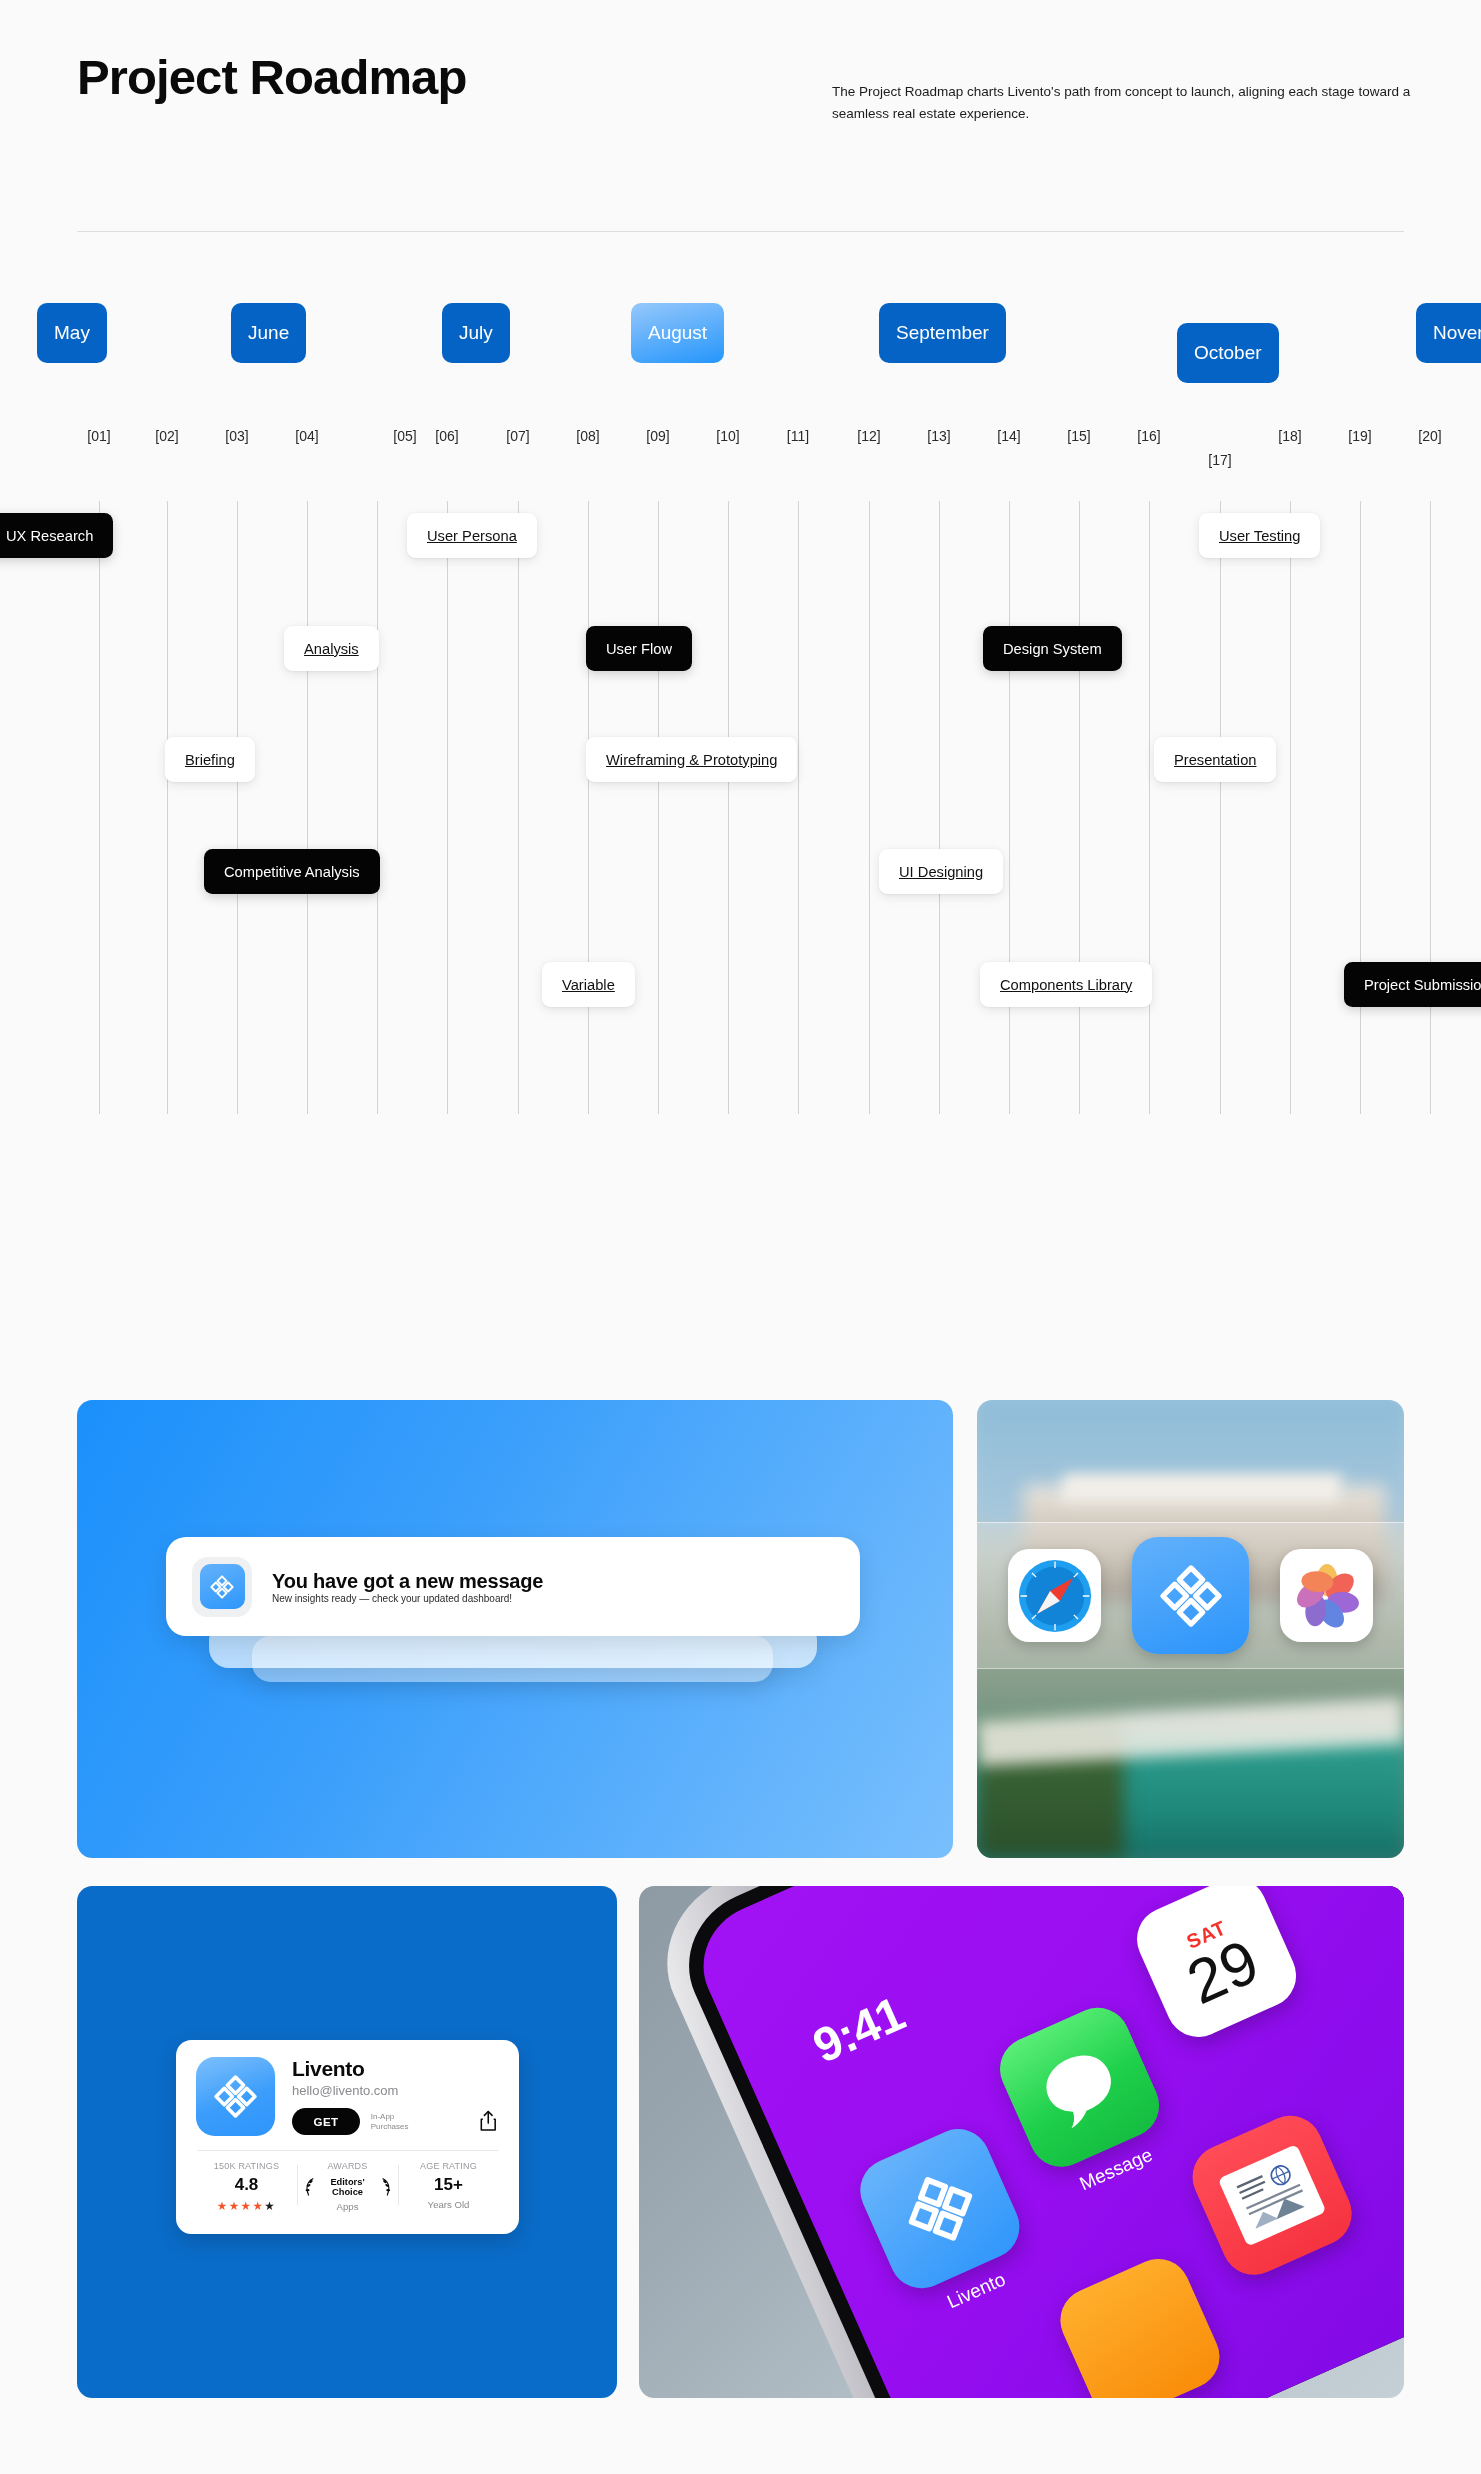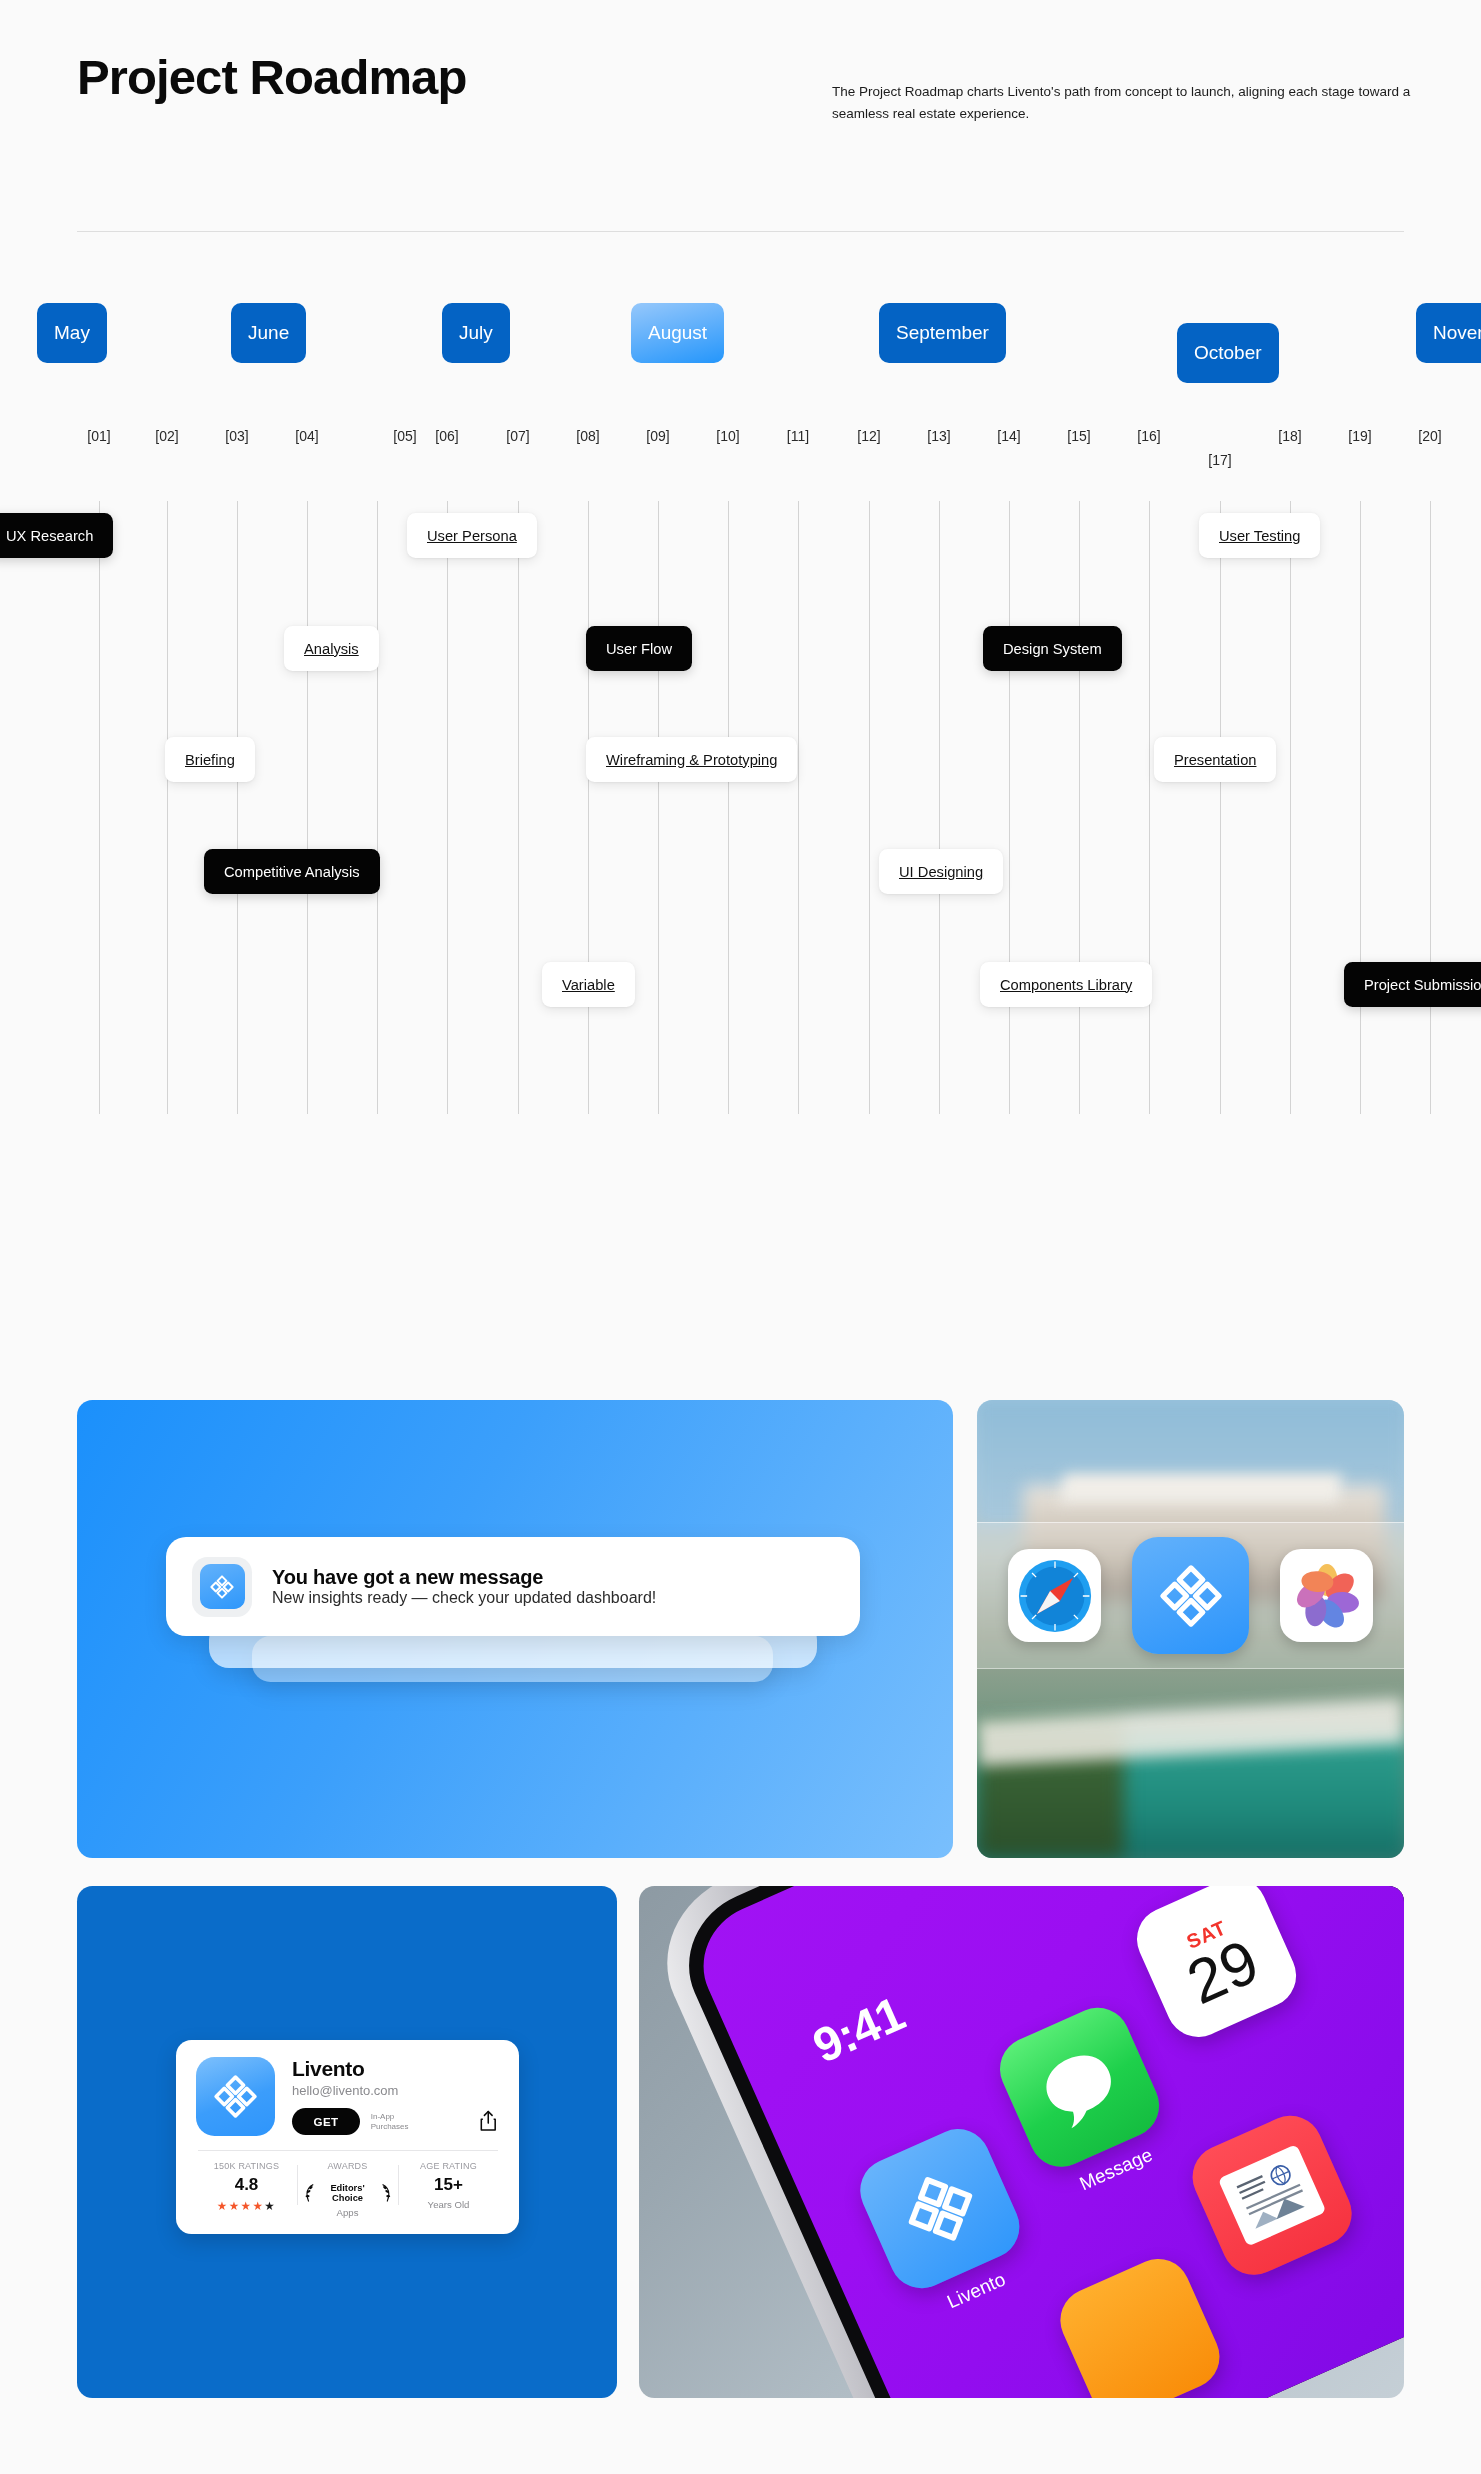--- a/index.html
+++ b/index.html
@@ -108,21 +108,21 @@
     width: 60px; height: 60px; border-radius: 15.4px; background: #eef0f2;
     display: flex; align-items: center; justify-content: center; flex: none;
   }
   .notif-icon {
     width: 45px; height: 45px; border-radius: 10.8px;
     background: linear-gradient(160deg, #63b2fb 0%, #2e97fb 100%);
     display: flex; align-items: center; justify-content: center;
   }
   .notif-text { margin-left: 20px; }
   .notif-title { font-size: 20px; font-weight: 600; color: #0a0a0a; letter-spacing: -0.2px; }
-  .notif-sub { font-size: 16px; color: #2b2b2b; }
+  .notif-sub { font-size: 10px; color: #2b2b2b; }
 
   
   .card-dock {
     left: 977px; top: 0; width: 427px; height: 458px;
     background:
       linear-gradient(180deg, #9dc5de 0%, #a9cade 18%, #b9c3bd 34%, #9aa594 52%, #7d9a86 66%, #4f8f7f 80%, #3c7a72 100%);
   }
   .villa-sky { position:absolute; left:0; top:0; width:100%; height:123px;
     background: linear-gradient(180deg,#8fbcd8 0%, #a8c8dc 100%); filter: blur(6.2px); }
   .villa-house { position:absolute; left:46px; top:85px; width:363px; height:116px;
@@ -182,21 +182,21 @@
   .as-stats { display: flex; margin-top: 10px; }
   .as-stat { flex: 1; text-align: center; position: relative; }
   .as-stat + .as-stat::before {
     content:""; position: absolute; left: 0; top: 4.6px; width: 0.8px; height: 40px; background: #e6e6e8;
   }
   .as-stat-label { font-size: 9px; color: #9a9aa0; letter-spacing: 0.2px; }
   .as-stat-value { font-size: 17px; font-weight: 700; color: #0a0a0a; margin-top: 3.9px; }
   .as-stat-sub { font-size: 9.6px; color: #8a8a8e; margin-top: 3.9px; }
   .as-stars { margin-top: 3.9px; font-size: 11.6px; letter-spacing: 1.5px; color: #f4562a; }
   .as-stars .dim { color: #1a1a1a; }
-  .as-award { display:flex; align-items:center; justify-content:center; gap:16px; margin-top:12px; }
+  .as-award { display:flex; align-items:center; justify-content:center; gap:16px; margin-top:6px; }
   .as-award-txt { font-size: 9.3px; font-weight: 600; color:#0a0a0a; line-height:1.1; text-align:center; }
 
   
   .card-phone {
     left: 639px; top: 486px; width: 765px; height: 512px;
     background: linear-gradient(135deg,#8d9aa3 0%, #9aa7b0 25%, #b0bcc4 55%, #c5cfd6 100%);
   }
   .phone-body {
     position: absolute; left: 77px; top: -62px; width: 910px; height: 756px;
     transform: rotate(-24deg);

